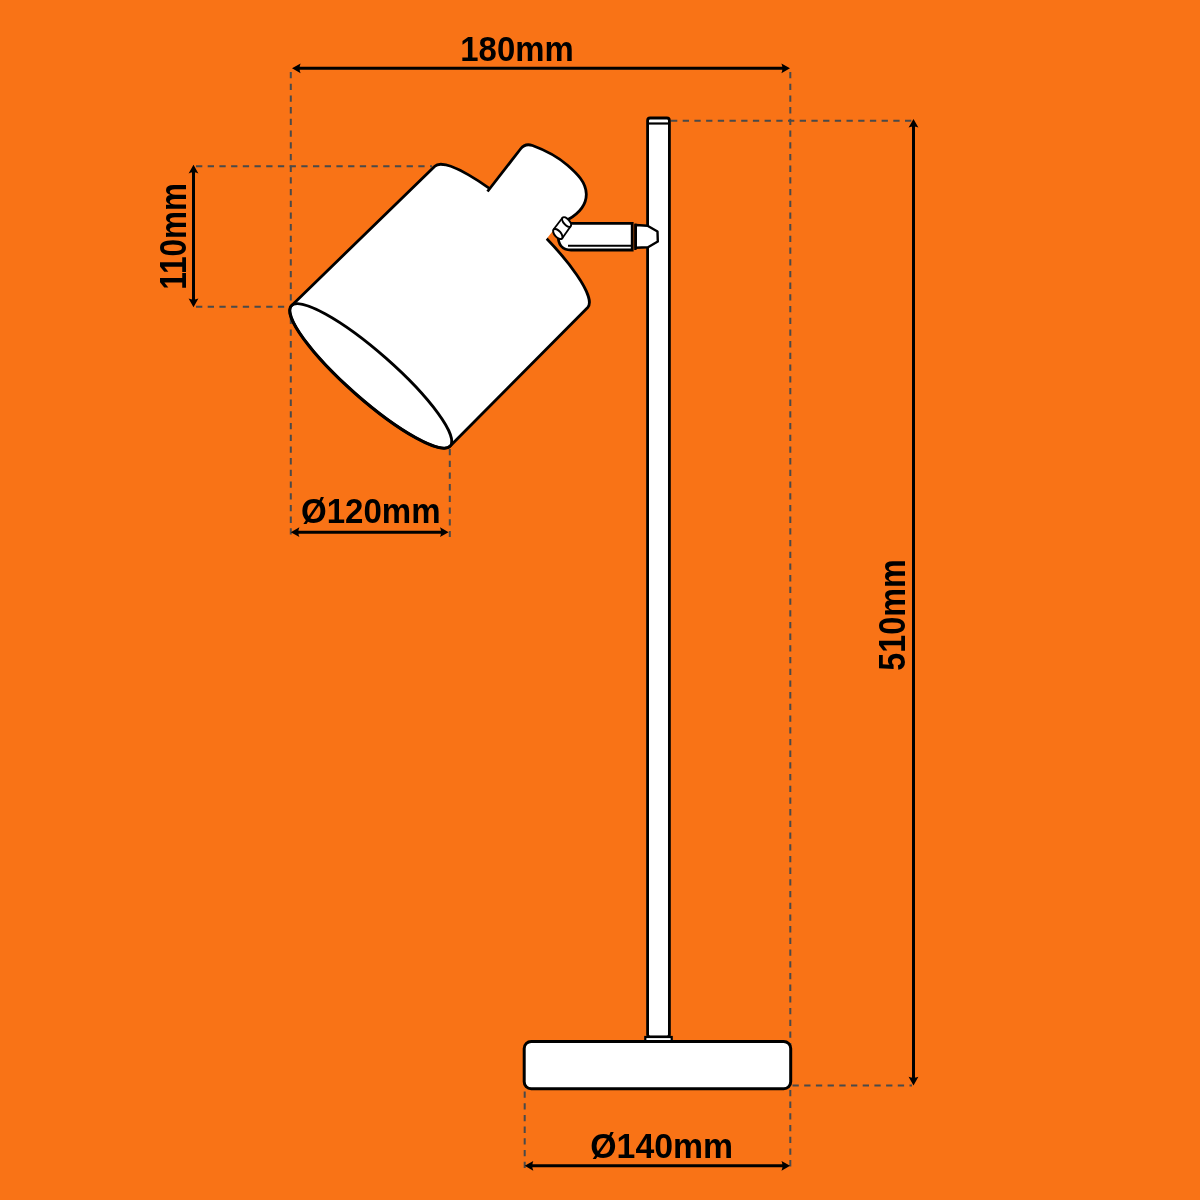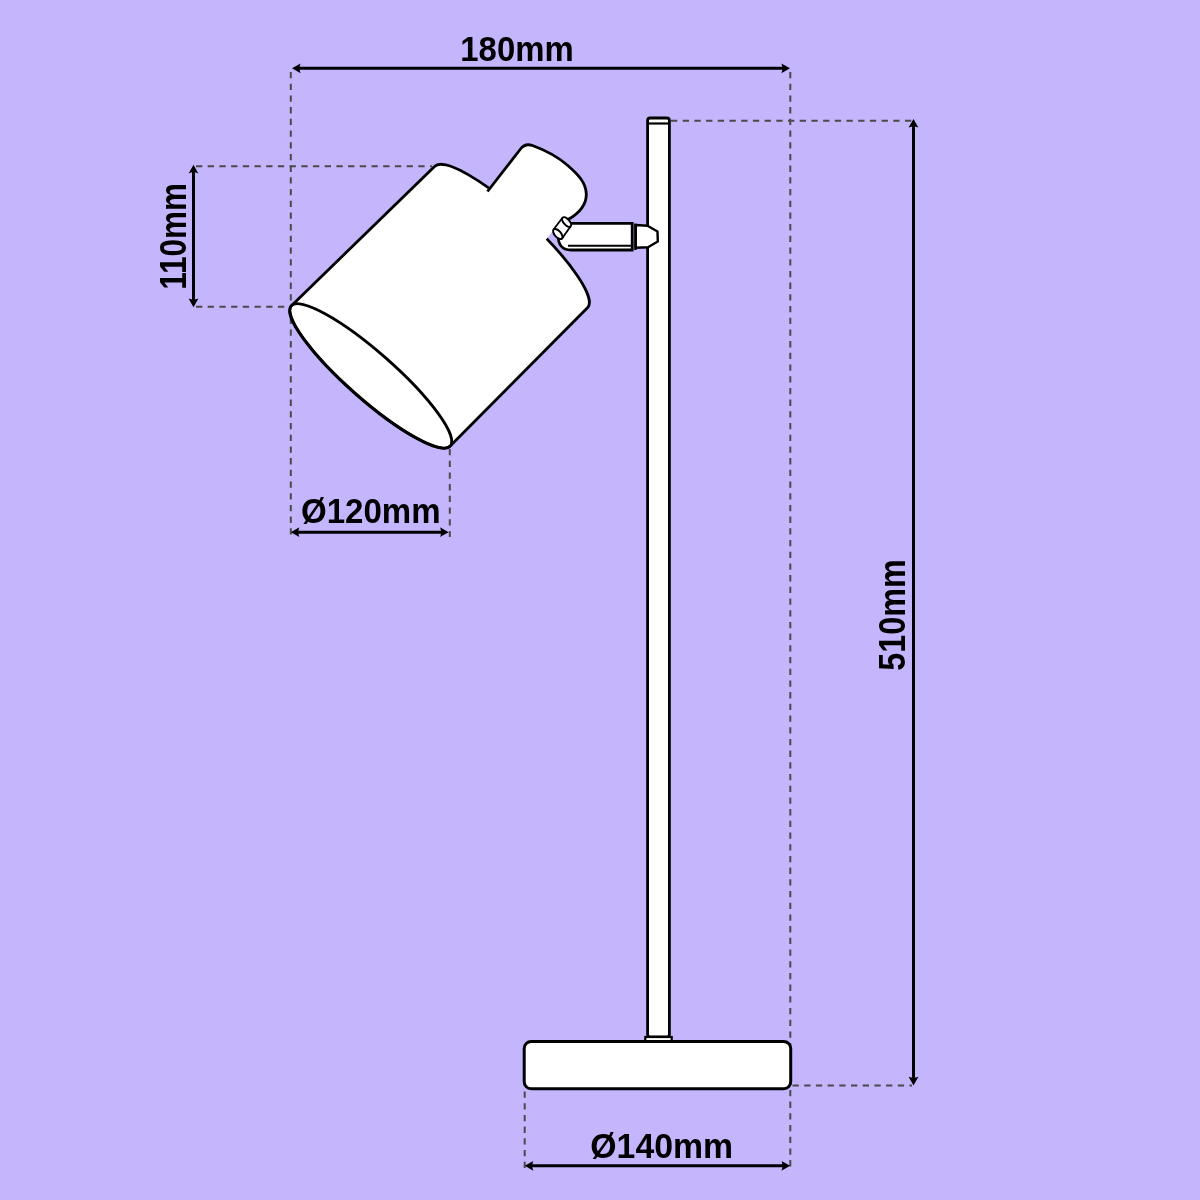--- a/index.html
+++ b/index.html
@@ -1,16 +1,16 @@
 <!DOCTYPE html>
 <html><head>
 <meta charset="utf-8">
 <style>
   html,body{margin:0;padding:0;background:#fff;}
-  .wrap{width:1200px;height:1200px;position:relative;background:#c4b5fd;}
+  .wrap{width:1200px;height:1200px;position:relative;background:#f97316;}
   svg{display:block;}
   text{font-family:"Liberation Sans",sans-serif;font-weight:bold;fill:#000;}
 </style>
 </head>
 <body>
 <div class="wrap">
 <svg width="1200" height="1200" viewBox="0 0 1200 1200">
   <defs>
     <path id="ah" d="M0,0 L8.6,-4.9 Q6.5,0 8.6,4.9 Z" fill="#000" stroke="none"></path>
   </defs>

